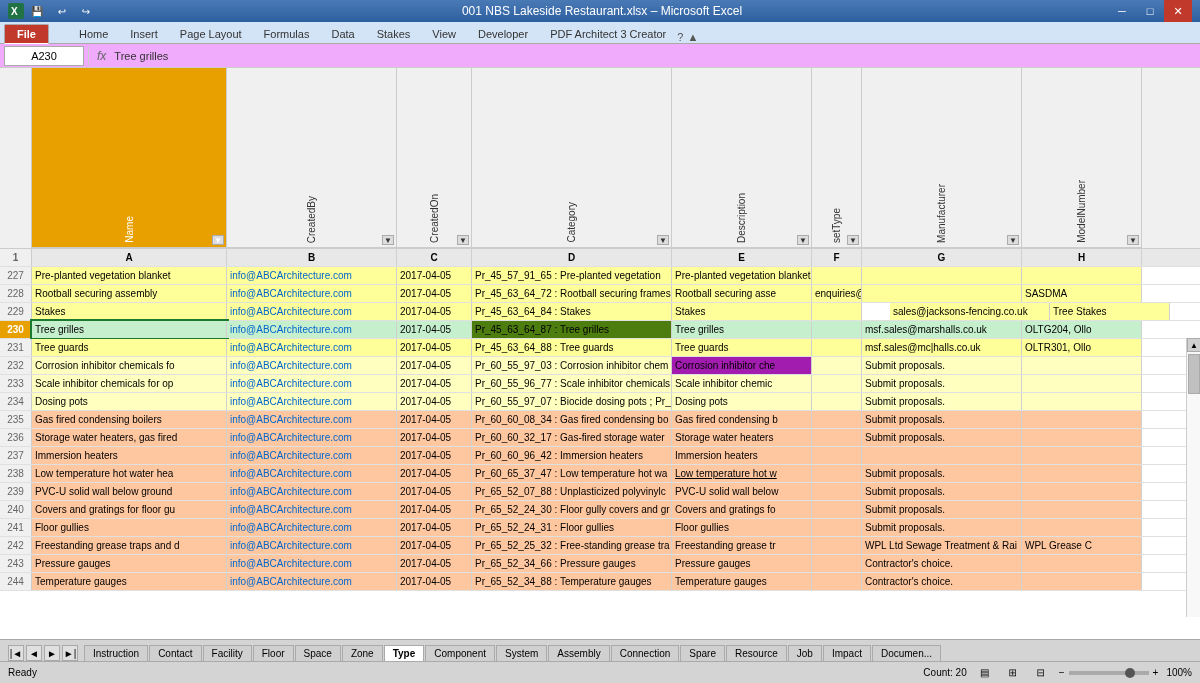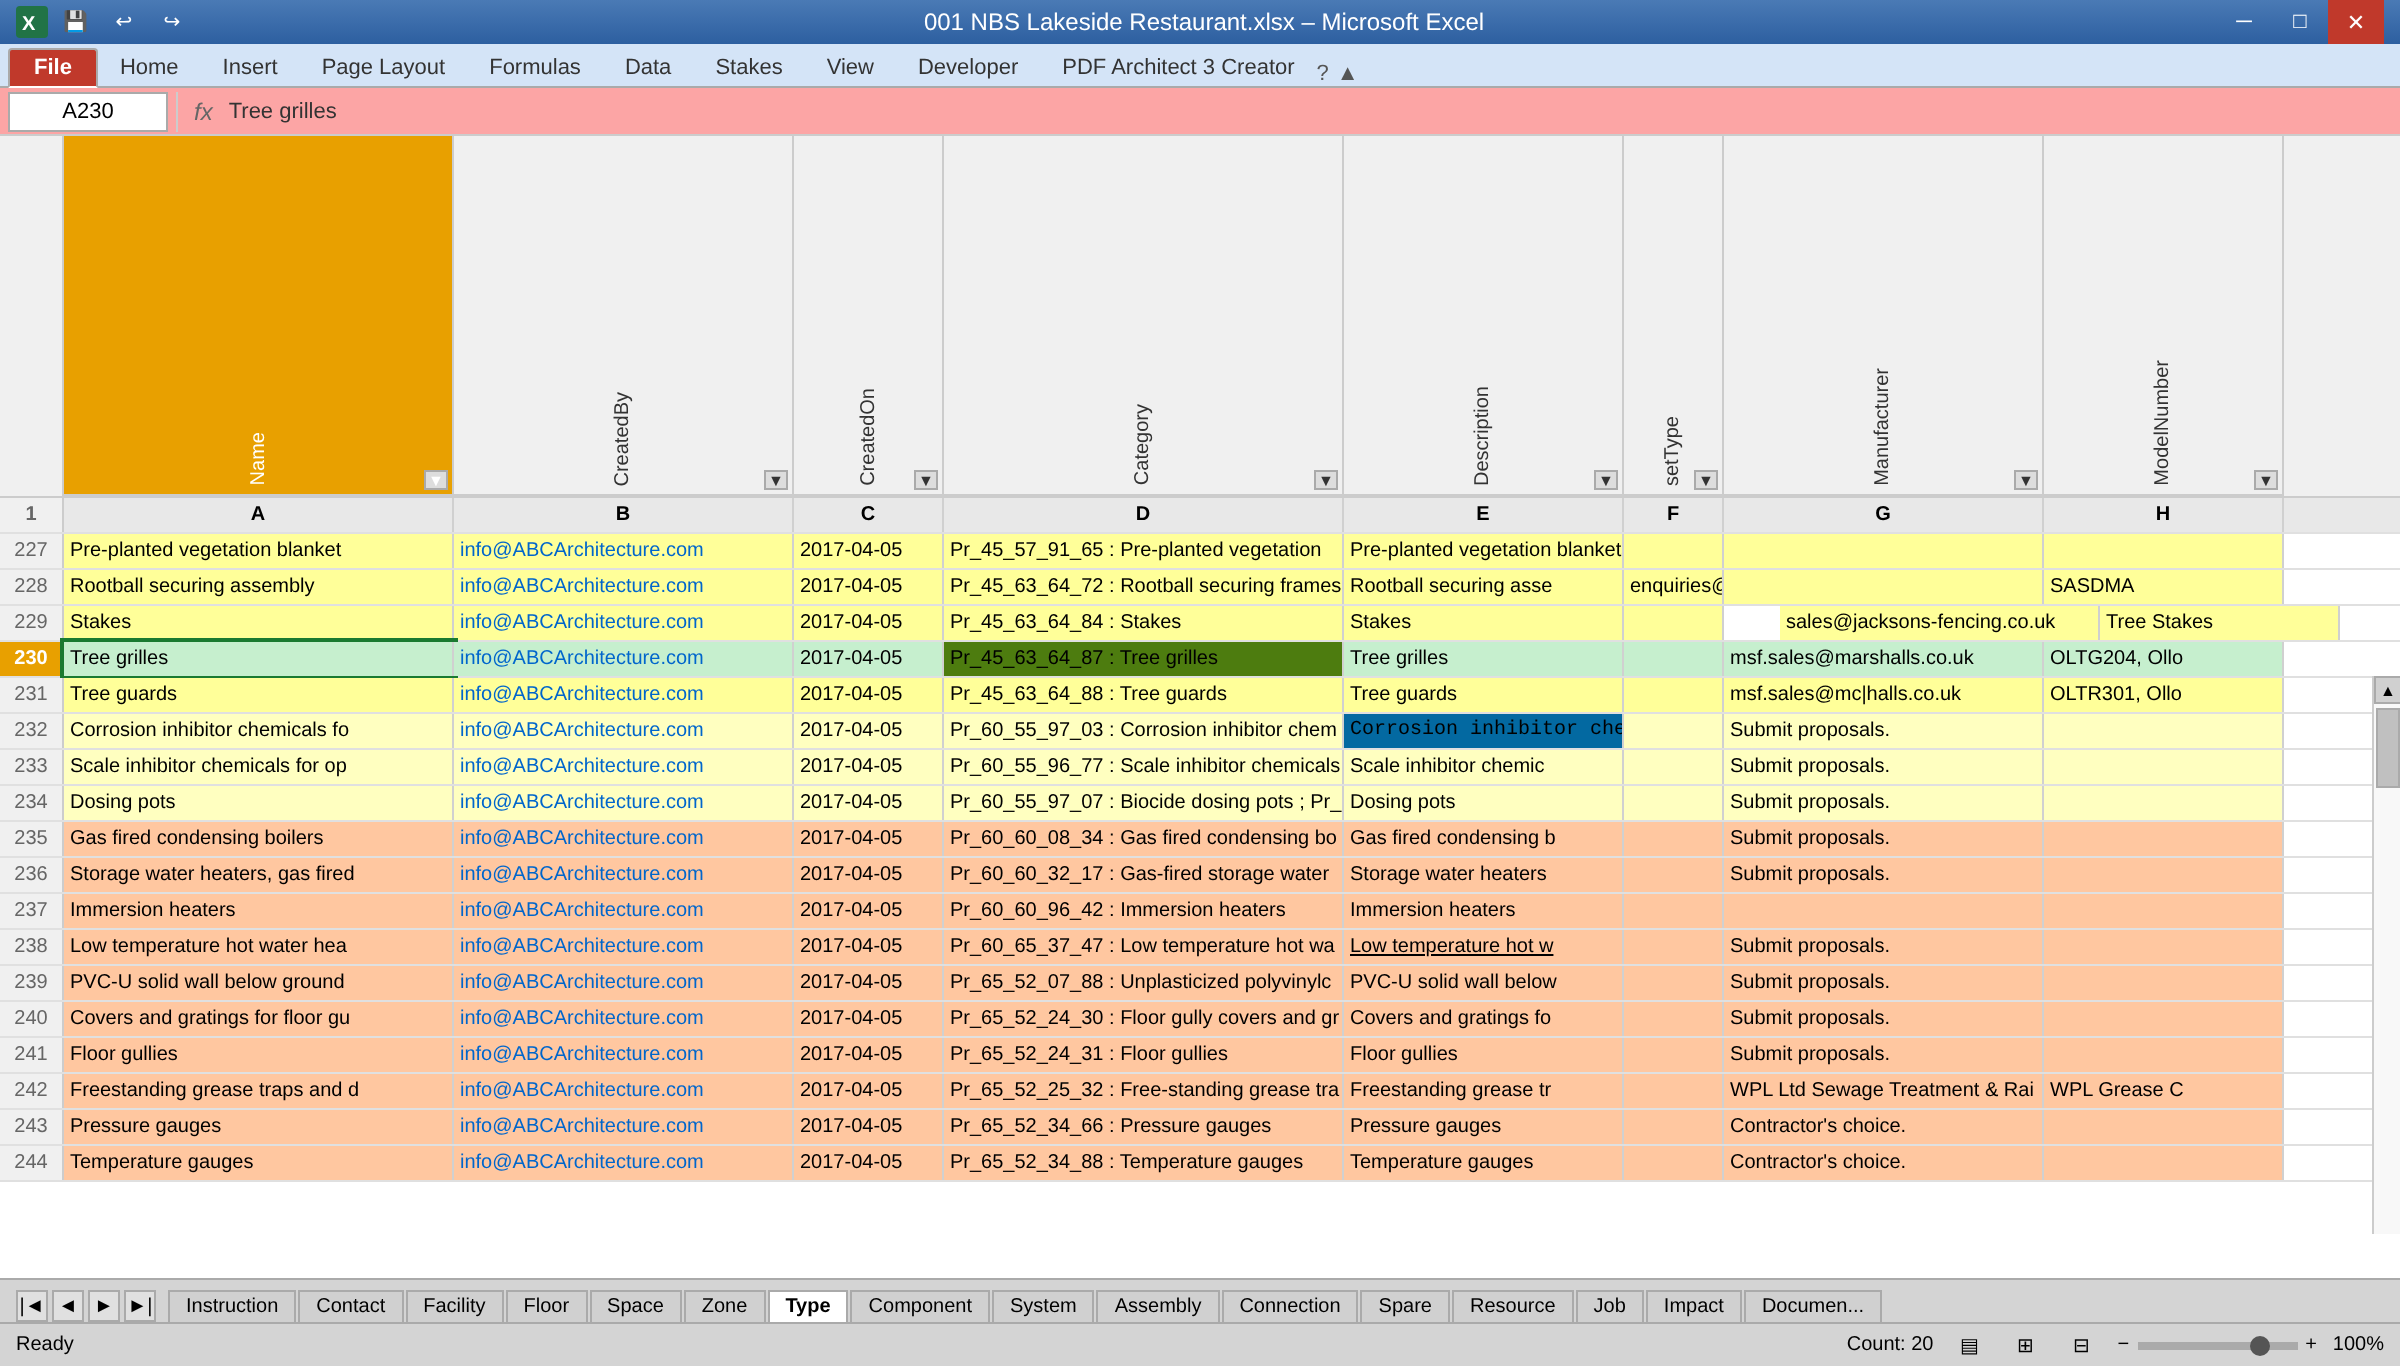--- a/index.html
+++ b/index.html
@@ -45,29 +45,29 @@
       background: #fff;
       border-color: #aaa;
       border-bottom: 1px solid white;
       margin-bottom: -1px;
     }
     .ribbon-tab.file {
       background: #c0392b;
       color: white;
       border-radius: 2px 2px 0 0;
       font-weight: bold;
-      margin-right: 0;
+      margin-right: 19px;
       padding: 3px 12px;
     }
     .toolbar-btn { width: 20px; height: 18px; display: flex; align-items: center; justify-content: center; font-size: 10px; cursor: pointer; border: 1px solid transparent; }
 
     
     #formula-bar {
       height: 24px;
-      background: #fca5a5;
+      background: #f0abfc;
       border-bottom: 1px solid #ccc;
       display: flex;
       align-items: center;
       padding: 0 4px;
       gap: 4px;
     }
     #name-box {
       width: 80px;
       height: 20px;
       border: 1px solid #aaa;
@@ -399,21 +399,21 @@
         <div class="cell col-f" style="background: rgb(255, 255, 153);"></div>
         <div class="cell col-g" style="background: rgb(255, 255, 153);">msf.sales@mc|halls.co.uk</div>
         <div class="cell col-h" style="background: rgb(255, 255, 153);">OLTR301, Ollo</div>
       </div>
       <div class="data-row">
         <div class="row-num">232</div>
         <div class="cell col-a" style="background: rgb(255, 255, 192);">Corrosion inhibitor chemicals fo</div>
         <div class="cell col-b" style="background: rgb(255, 255, 192); color: rgb(0, 102, 204);">info@ABCArchitecture.com</div>
         <div class="cell col-c" style="background: rgb(255, 255, 192);">2017-04-05</div>
         <div class="cell col-d" style="background: rgb(255, 255, 192);">Pr_60_55_97_03 : Corrosion inhibitor chem</div>
-        <div class="cell col-e" style="background: #0369a1; font-family: Liberation Mono, monospace;">Corrosion inhibitor che</div>
+        <div class="cell col-e" style="background: #a21caf;">Corrosion inhibitor che</div>
         <div class="cell col-f" style="background: rgb(255, 255, 192);"></div>
         <div class="cell col-g" style="background: rgb(255, 255, 192);">Submit proposals.</div>
         <div class="cell col-h" style="background: rgb(255, 255, 192);"></div>
       </div>
       <div class="data-row">
         <div class="row-num">233</div>
         <div class="cell col-a" style="background: rgb(255, 255, 192);">Scale inhibitor chemicals for op</div>
         <div class="cell col-b" style="background: rgb(255, 255, 192); color: rgb(0, 102, 204);">info@ABCArchitecture.com</div>
         <div class="cell col-c" style="background: rgb(255, 255, 192);">2017-04-05</div>
         <div class="cell col-d" style="background: rgb(255, 255, 192);">Pr_60_55_96_77 : Scale inhibitor chemicals</div>

